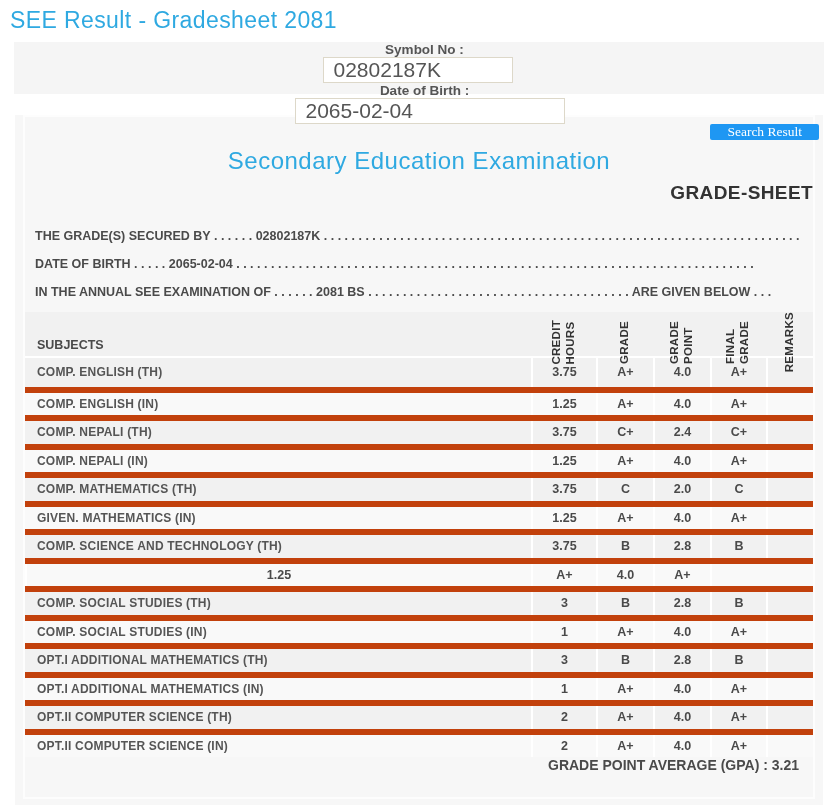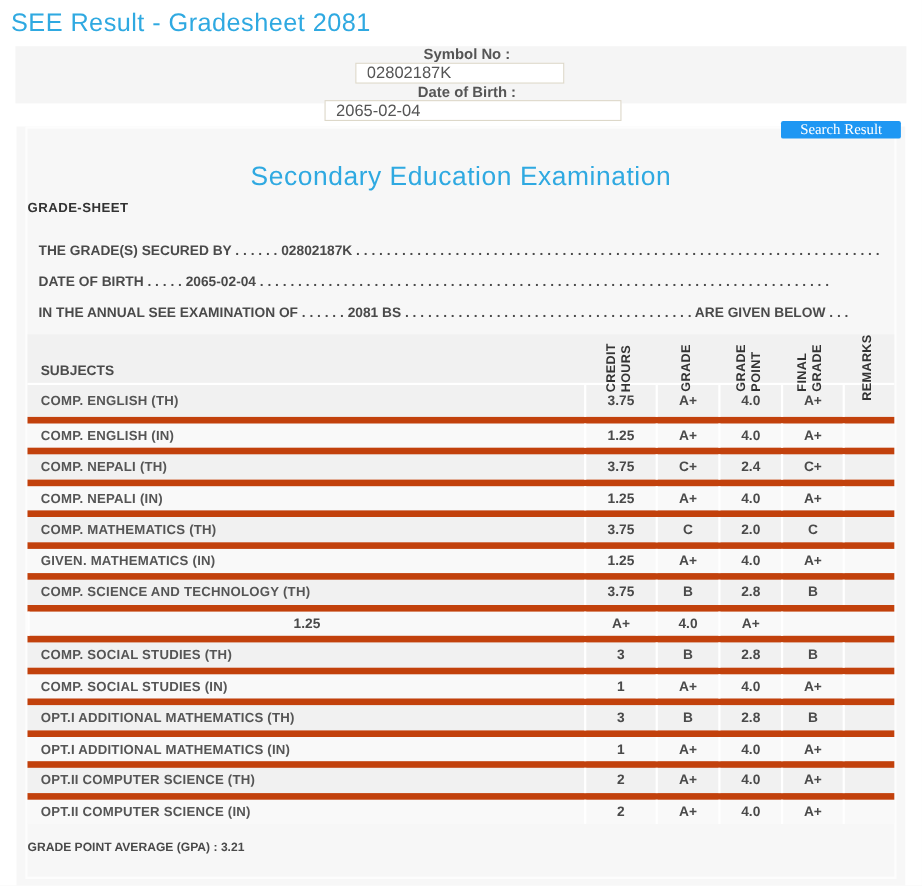--- a/index.html
+++ b/index.html
@@ -33,21 +33,21 @@
     font-size: 13.5px;
     font-weight: 700;
     color: #555555;
     white-space: nowrap;
   }
   .form-input {
     height: 33px;
     border: 1px solid #ddd8c9;
     background: #ffffff;
     font-family: "Liberation Sans", sans-serif;
-    font-size: 15px;
+    font-size: 21px;
     color: #555555;
     padding: 0 10px;
     outline: none;
   }
   .symbol-input { width: 190px; margin: 0 26px 0 12px; }
   .dob-input { width: 270px; margin: 0 0 0 10px; }
   .search-btn {
     margin-left: auto;
     height: 30px;
     padding: 0 17px;
@@ -75,22 +75,22 @@
   .exam-title {
     margin-top: 30px;
     text-align: center;
     font-size: 24px;
     font-weight: 400;
     letter-spacing: 0.5px;
     color: #2fa9e1;
   }
   .sheet-title {
     margin-top: 7px;
-    text-align: left;
-    font-size: 12px;
+    text-align: right;
+    font-size: 19px;
     font-weight: 700;
     letter-spacing: 0.4px;
     color: #333333;
   }
 
   .info-lines { margin: 18px 12px 0 10px; }
   .info-line {
     height: 28px;
     line-height: 28px;
     font-size: 12.5px;
@@ -156,24 +156,23 @@
   }
   .subject-cell {
     padding-left: 12px;
     font-size: 12px;
     font-weight: 700;
     letter-spacing: 0.2px;
     color: #555555;
   }
 
   .gpa-line {
-    margin-top: 16px;
-    text-align: left;
+    text-align: right;
     padding-right: 14px;
-    font-size: 11px;
+    font-size: 14px;
     font-weight: 700;
     color: #4a4a4a;
   }
 </style>
 </head>
 <body>
 
 <h1 class="page-title">SEE Result - Gradesheet 2081</h1>
 
 <div class="form-bar">

